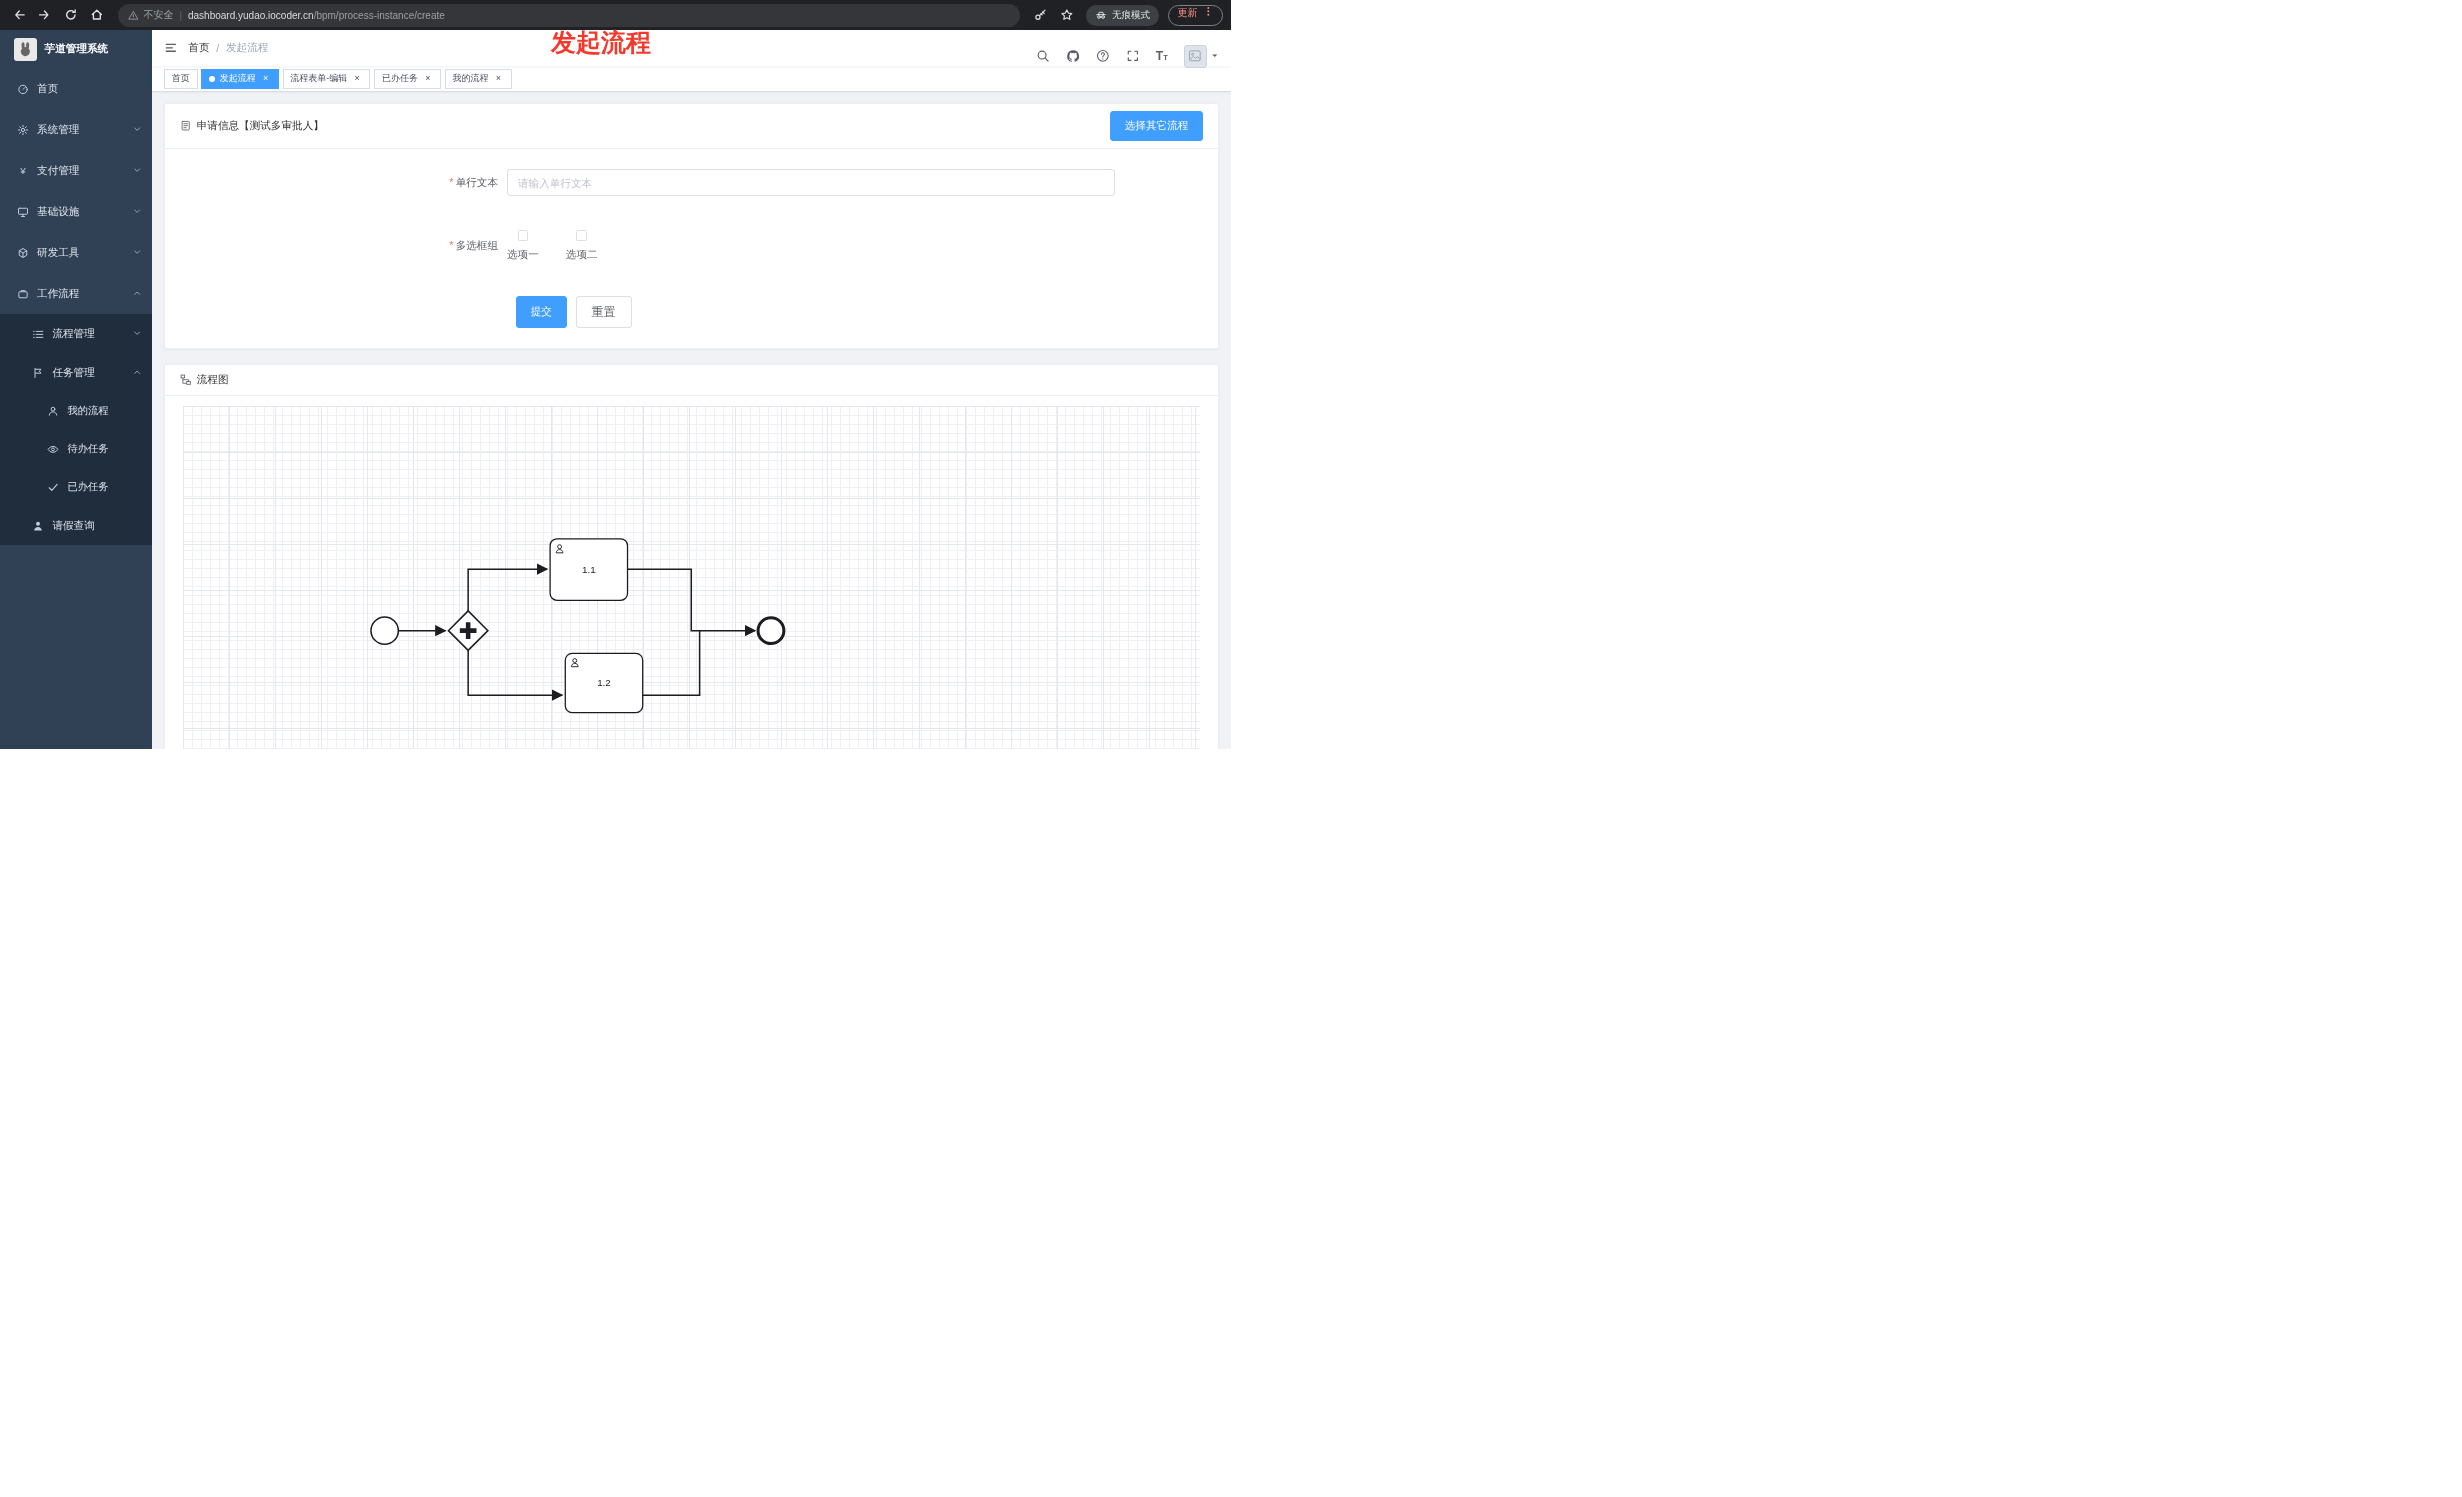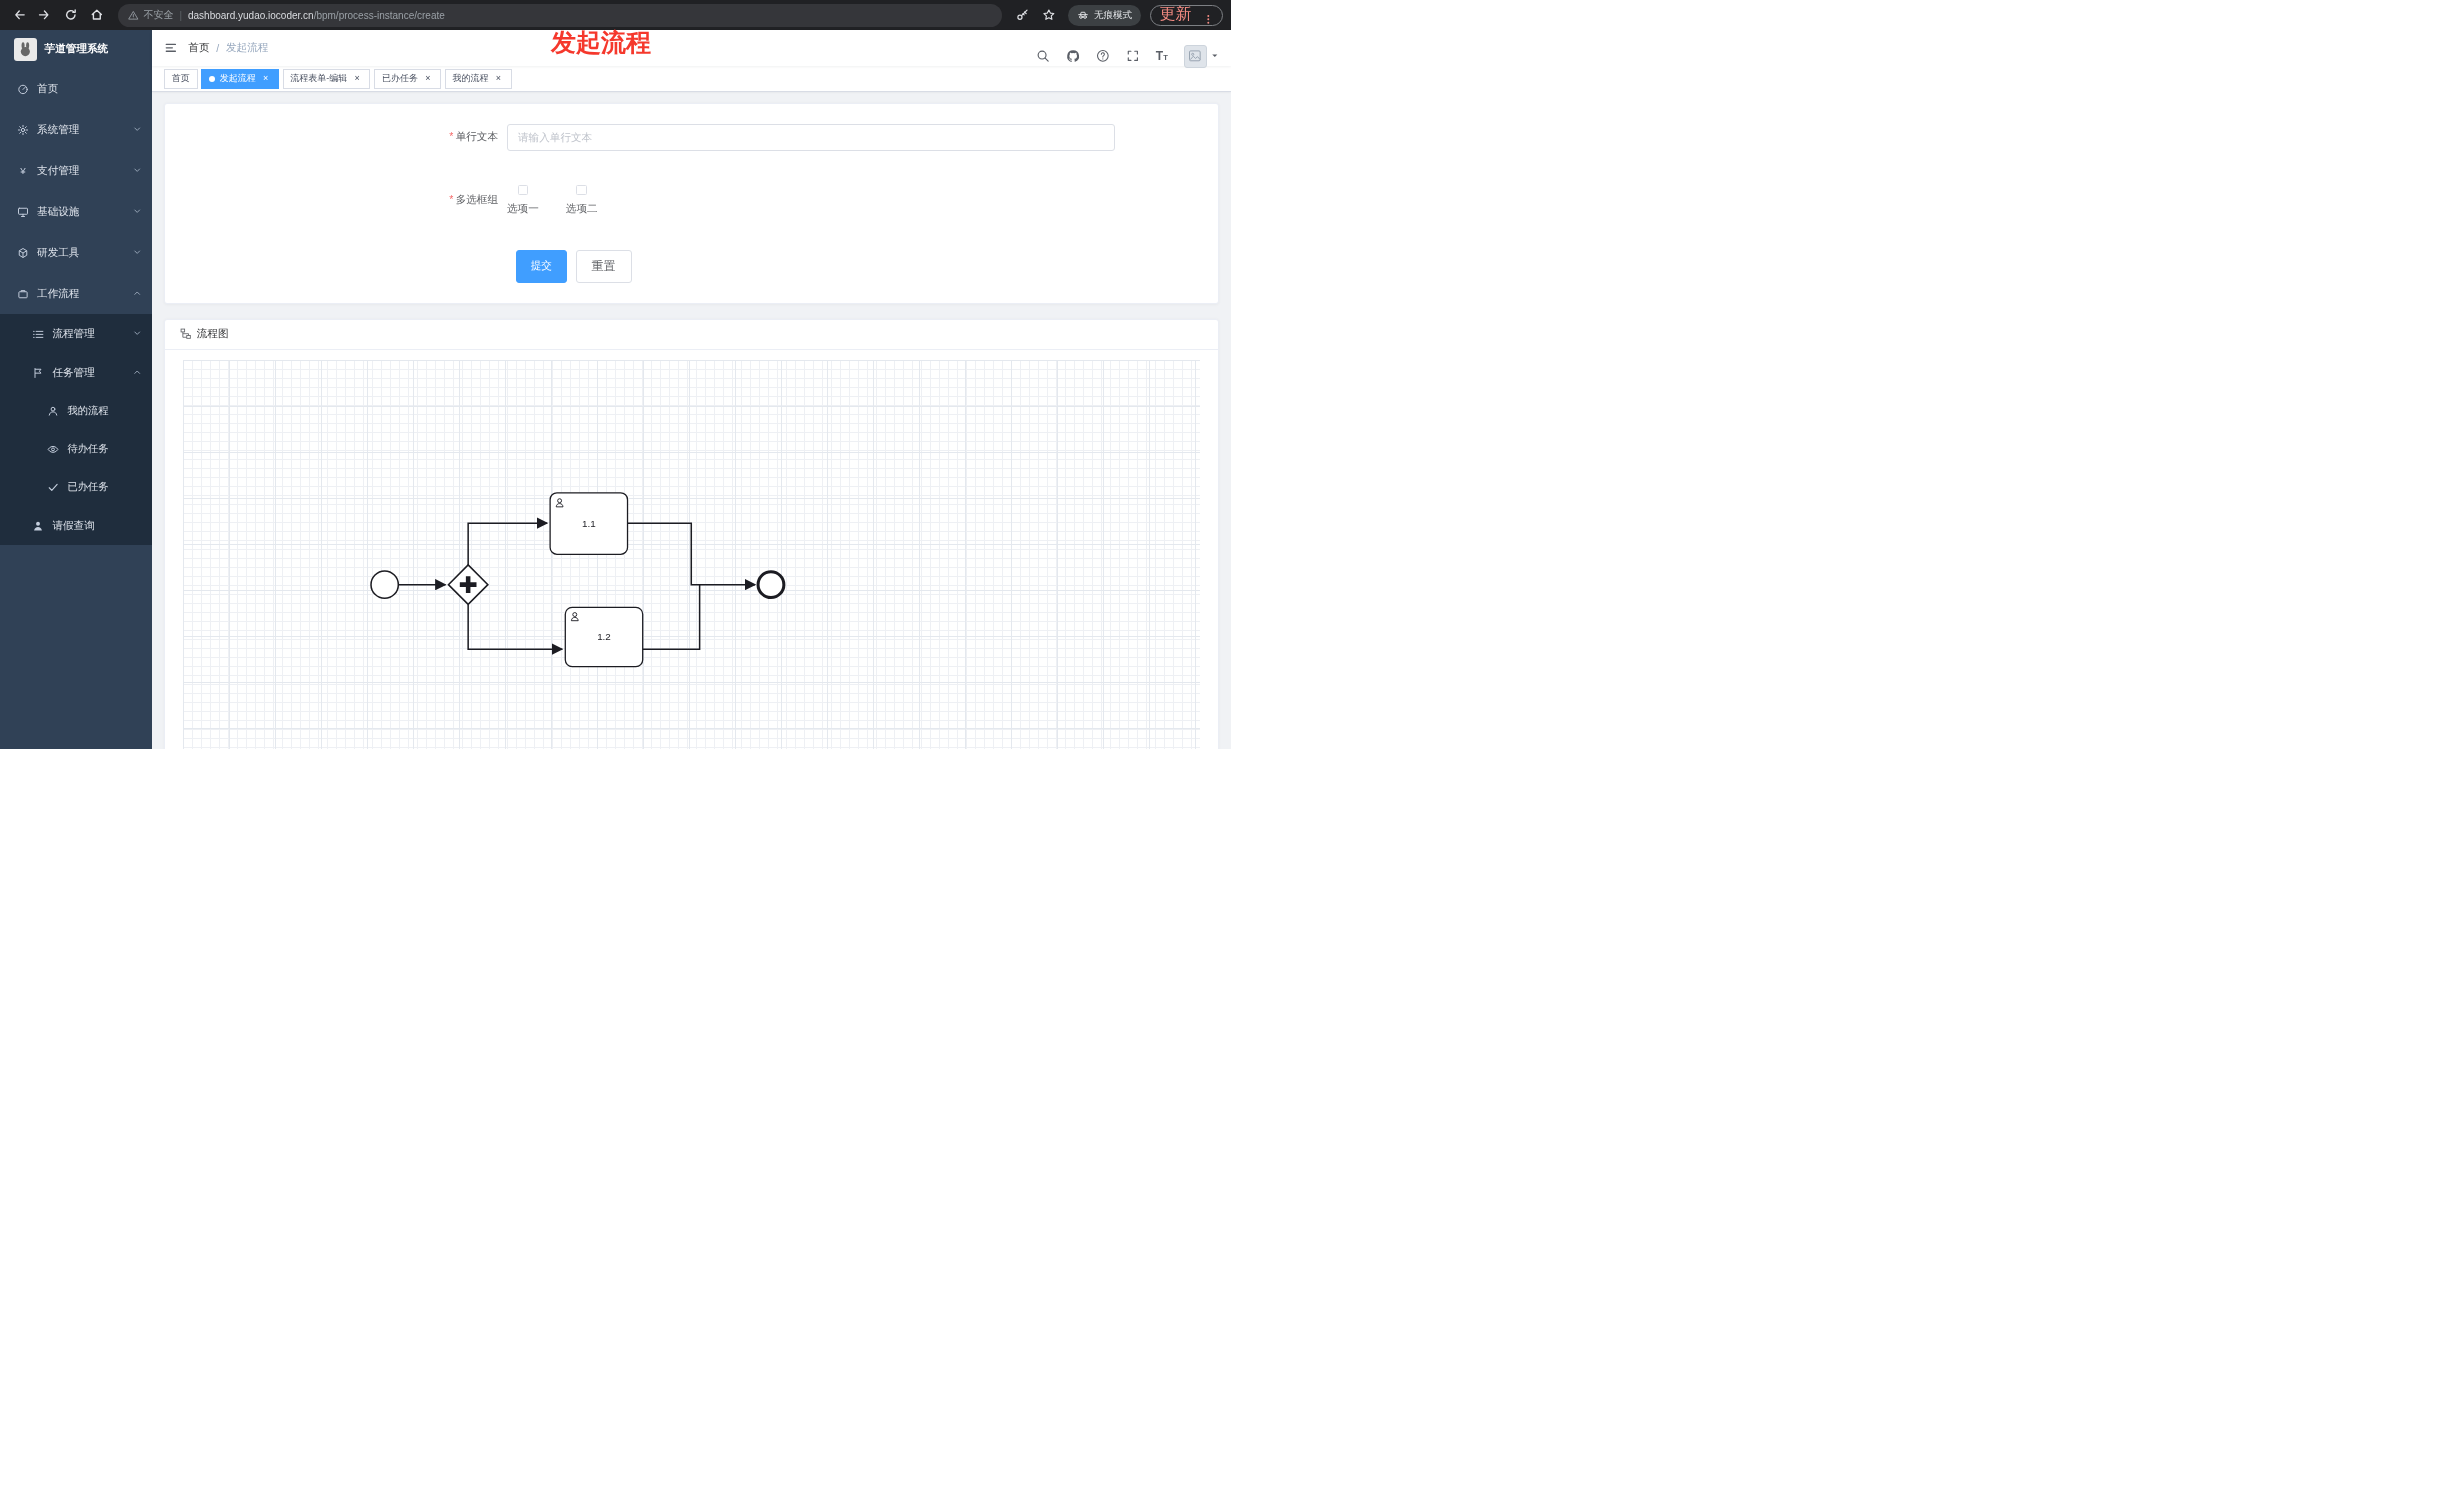--- a/index.html
+++ b/index.html
@@ -10,21 +10,21 @@
   
   .browser { height:30px; background:#202124; display:flex; align-items:center; padding:0 7.6px; gap:3px; color:#dfe1e5; }
   .tb-btn { width:23px; height:23px; border-radius:50%; display:flex; align-items:center; justify-content:center; color:#dfe1e5; cursor:pointer; flex:none; }
   .omnibox { flex:1; min-width:0; height:23px; background:#35363a; border-radius:11.4px; display:flex; align-items:center; gap:6px; padding:0 10.6px; margin:0 6px; }
   .omni-notsecure { display:flex; align-items:center; gap:4.6px; color:#9aa0a6; font-size:10px; flex:none; }
   .omni-sep { color:#5f6368; font-size:10px; }
   .omni-url { font-size:10px; white-space:nowrap; overflow:hidden; }
   .omni-url .dom { color:#dadce0; }
   .omni-url .path { color:#9aa0a6; }
   .chip-incognito { height:21px; border-radius:10.6px; background:#3c4043; display:flex; align-items:center; gap:5.3px; padding:0 9px; font-size:9.5px; color:#e8eaed; flex:none; margin-left:4.6px; cursor:default; }
-  .chip-update { height:21px; border-radius:10.6px; border:0.8px solid #7d8084; display:flex; align-items:flex-end; gap:12px; padding:0 8.4px; font-size:16px; color:#f28b82; flex:none; margin-left:6px; cursor:pointer; }
+  .chip-update { height:21px; border-radius:10.6px; border:0.8px solid #7d8084; display:flex; align-items:flex-start; gap:6px; padding:0 8.4px; font-size:10px; color:#f28b82; flex:none; margin-left:6px; cursor:pointer; }
 
   
   .app { display:flex; height:719px; }
 
   
   .sidebar { width:152px; flex:none; background:#304156; color:#dfe4ec; overflow:hidden; }
   .logo { height:38px; display:flex; align-items:center; gap:7.6px; padding:0 14px; }
   .logo-avatar { width:23px; height:23px; border-radius:3px; background:#e9e9e9; display:flex; align-items:center; justify-content:center; flex:none; }
   .logo-title { font-size:10.6px; font-weight:bold; color:#fff; white-space:nowrap; }
   .mi { position:relative; display:flex; align-items:center; gap:8.4px; height:41px; padding:0 23px 0 16.7px; font-size:10.6px; cursor:pointer; white-space:nowrap; }
@@ -372,20 +372,30 @@
       </span>
       <span class="tag">
         <span>我的流程</span>
         <span class="x">×</span>
       </span>
     </div>
 
     <div class="content">
 
       <div class="card card1">
+        <div class="card-hd">
+          <span class="card-title">
+            <svg width="11.4" height="11.4" viewBox="0 0 16 16" fill="none" stroke="currentColor" stroke-width="1.2" stroke-linecap="round">
+                <rect x="3" y="2" width="10" height="12" rx="1"></rect>
+                <path d="M5.5 5.2h5M5.5 8h5M5.5 10.8h3"></path>
+              </svg>
+            <span>申请信息【测试多审批人】</span>
+          </span>
+          <button class="btn-primary">选择其它流程</button>
+        </div>
 
         <div class="form">
           <div class="frow">
             <span class="flabel"><span class="star">*</span><span>单行文本</span></span>
             <input class="input" type="text" placeholder="请输入单行文本" style="">
           </div>
 
           <div class="frow">
             <span class="flabel"><span class="star">*</span><span>多选框组</span></span>
             <div class="cbgroup">

